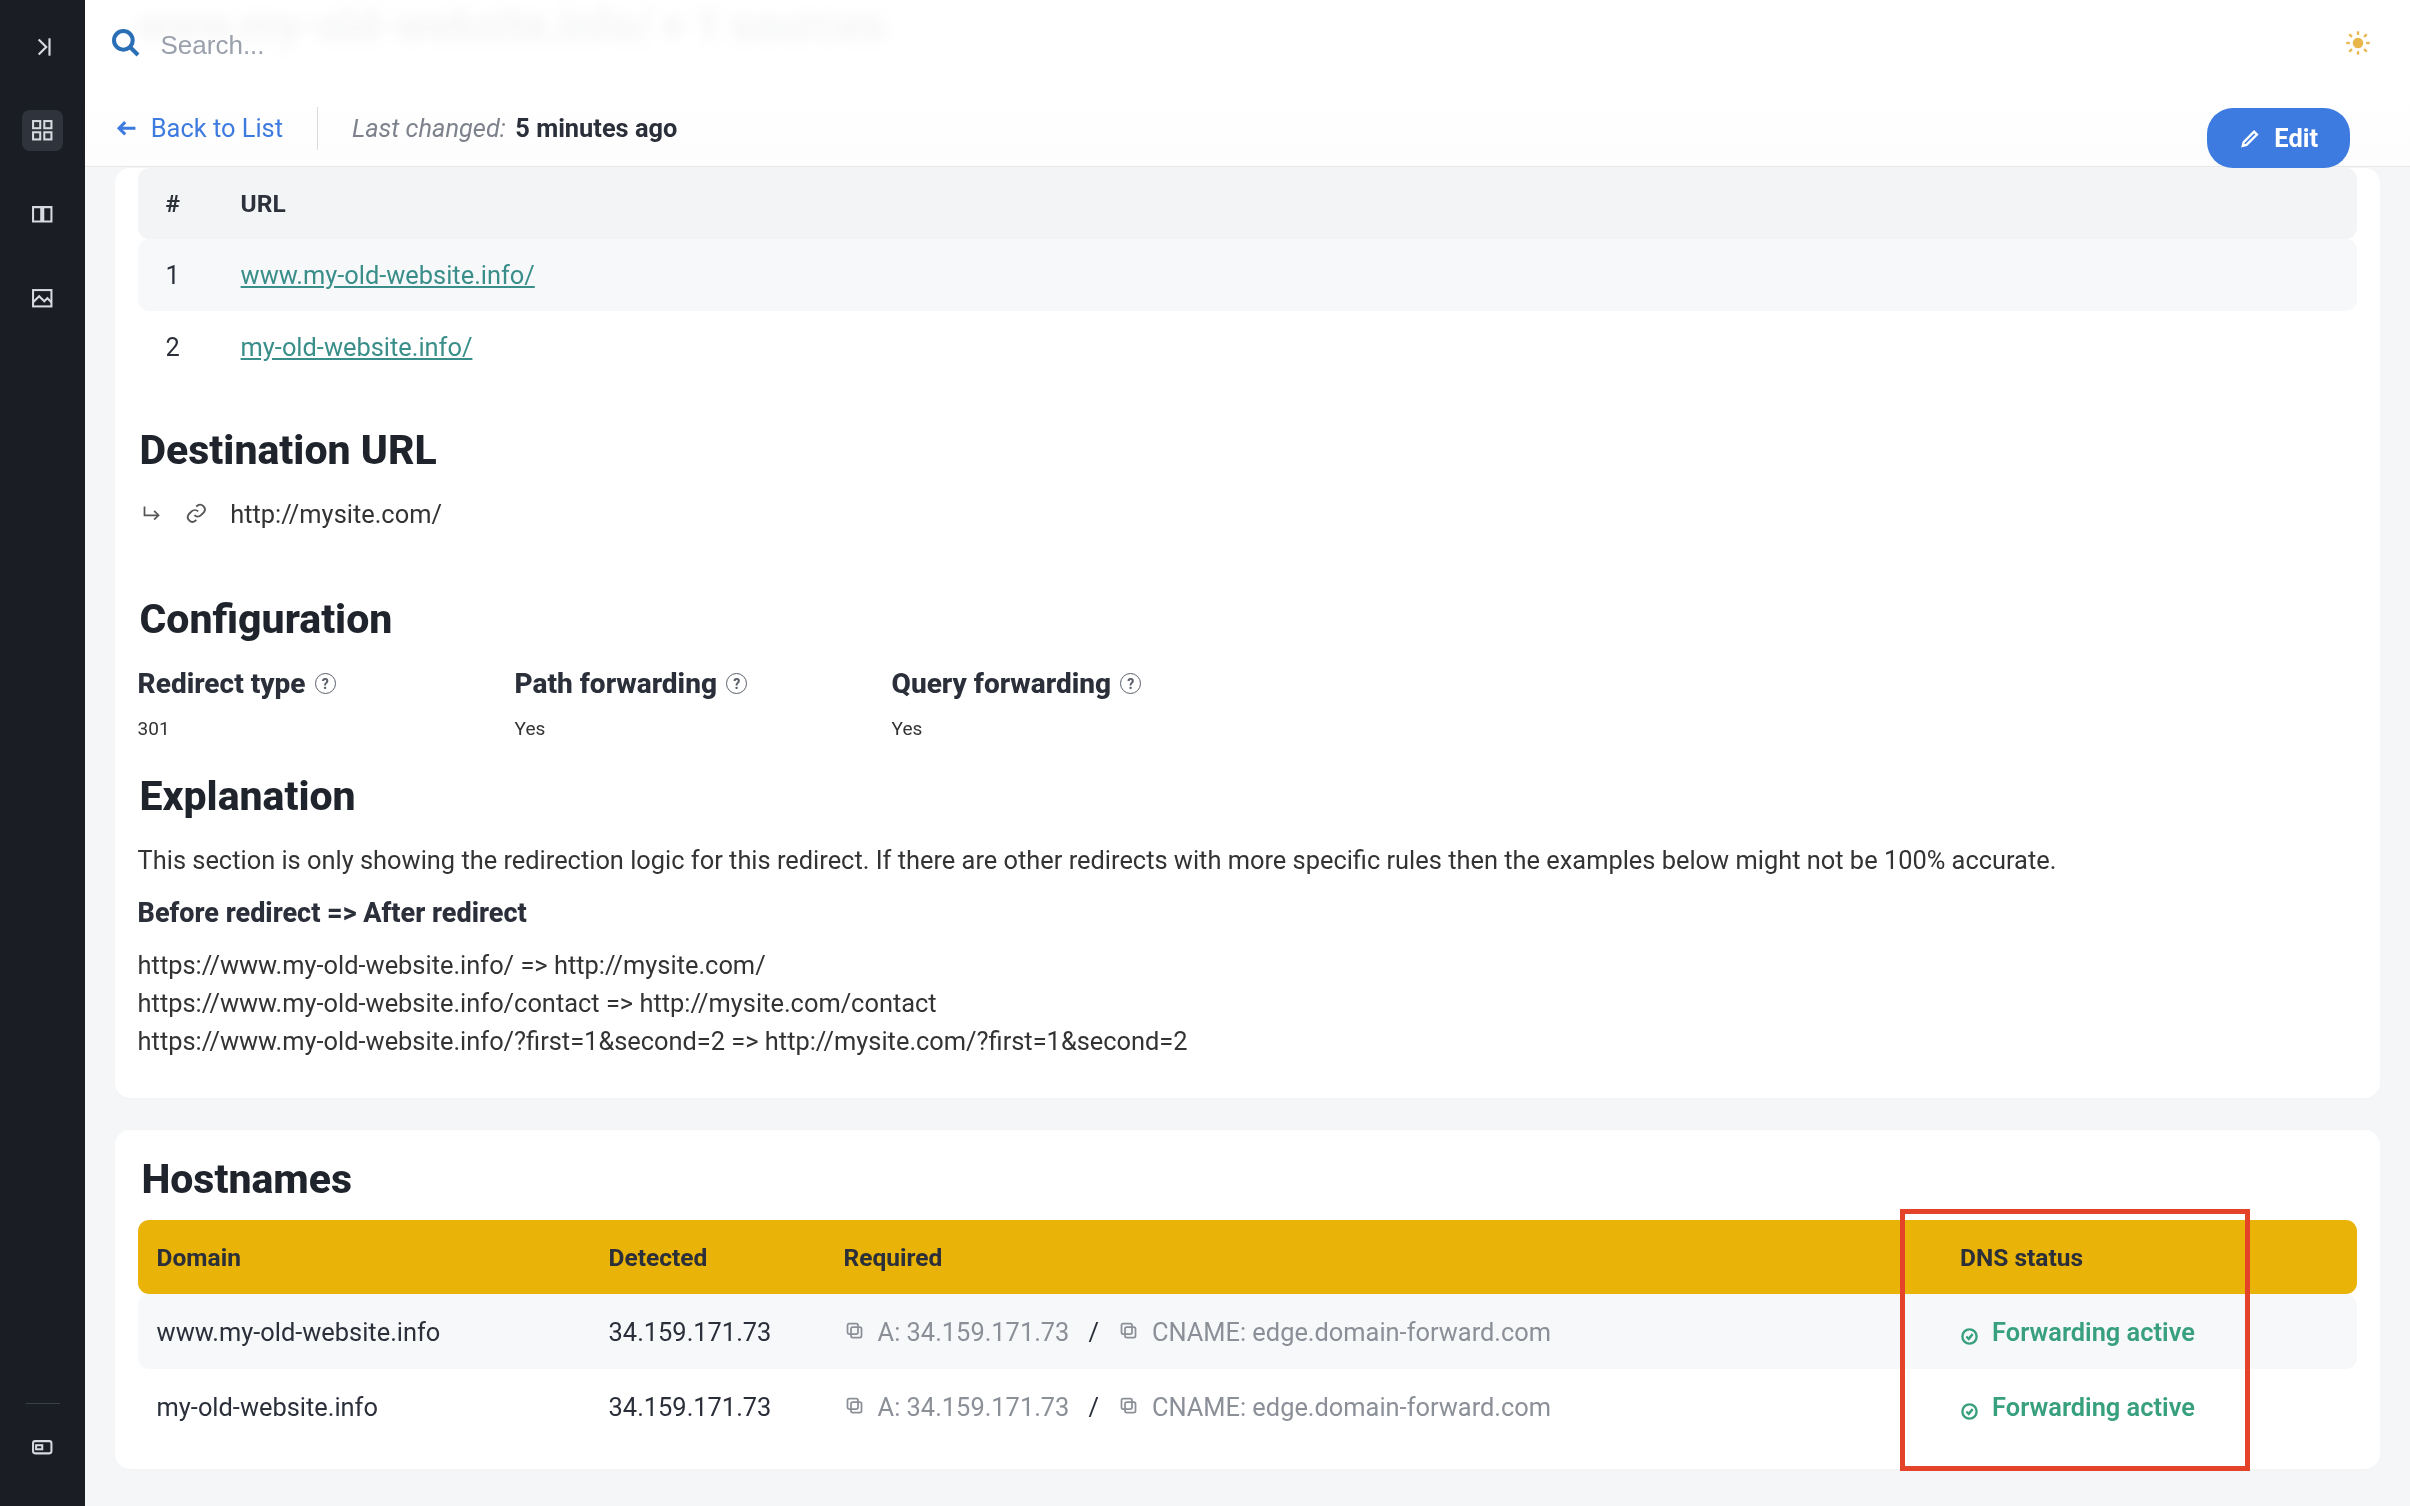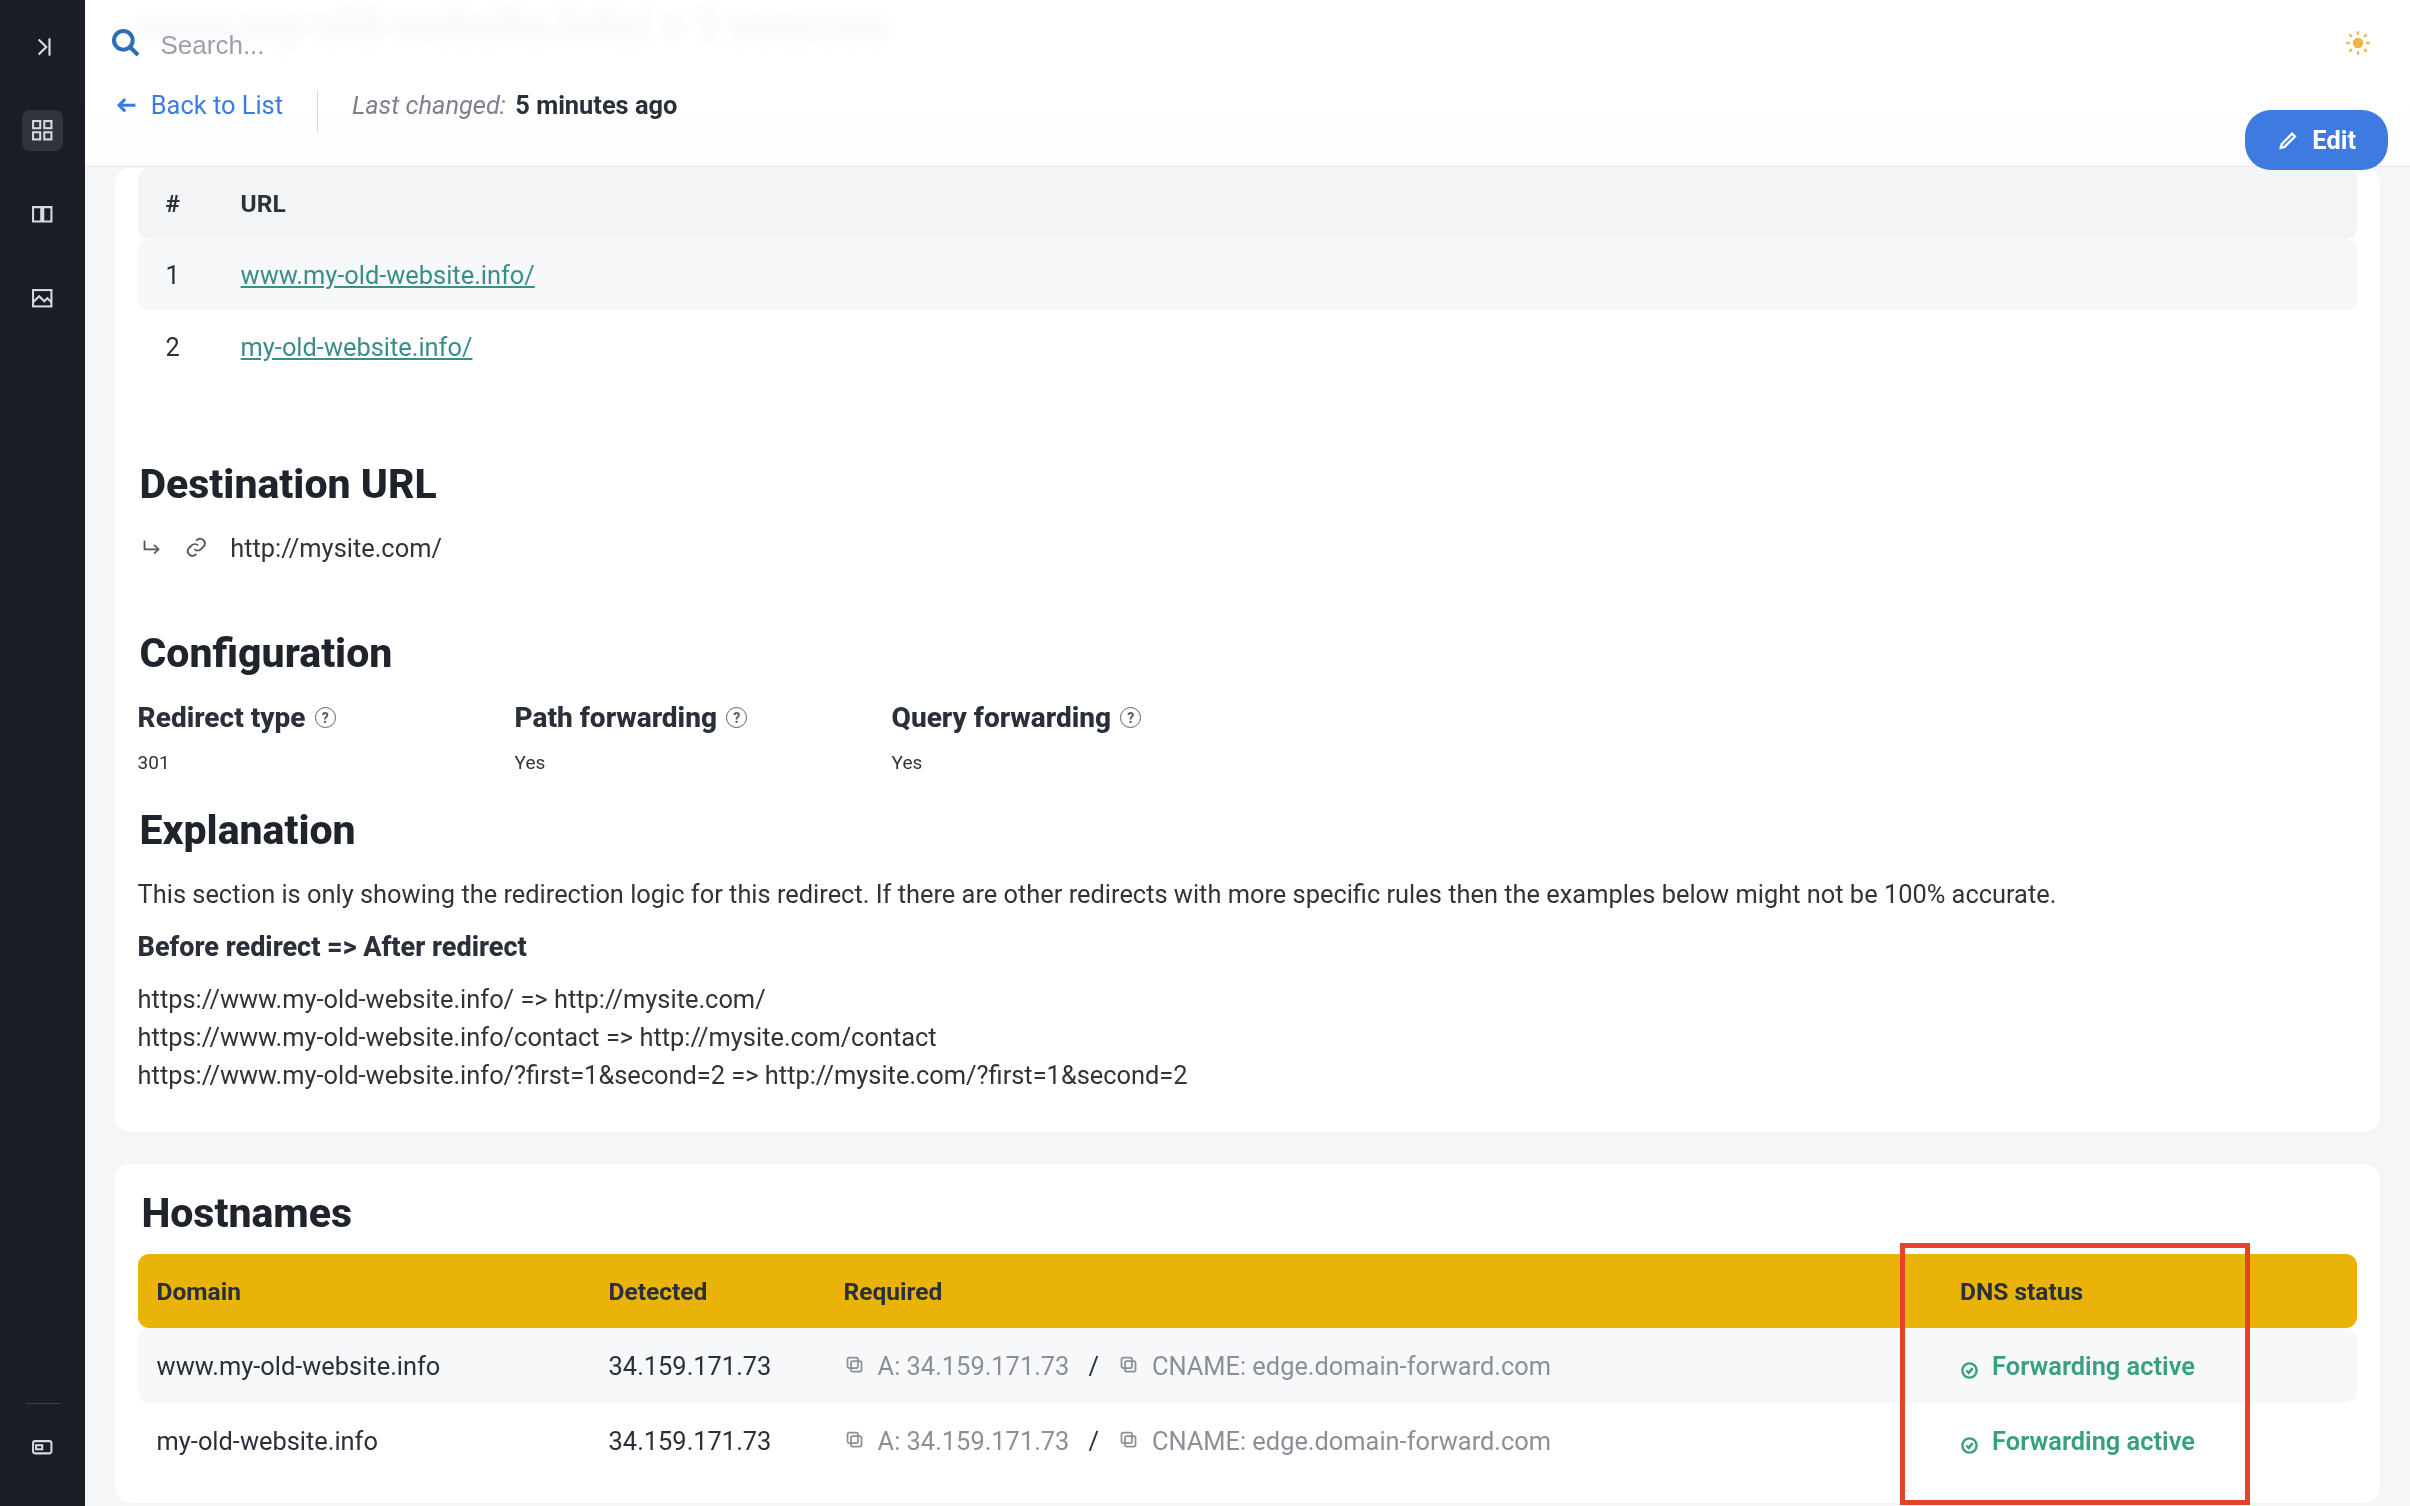--- a/index.html
+++ b/index.html
@@ -32,21 +32,21 @@
   }
   .search-input::placeholder { color: #9aa0ac; }
   .theme-toggle { margin-left: auto; }
   .theme-toggle svg { stroke: #e8b64a; fill: #e8b64a; }
 
   
   .subbar {
     position: fixed; left: 85px; right: 0; top: 90px; height: 77px;
     background: linear-gradient(#ffffff, #fdfdfd);
     border-bottom: 0.9px solid #e5e7eb;
-    display: flex; align-items: flex-start; padding: 0 22px 0 30px;
+    display: flex; align-items: center; padding: 0 60px 0 30px;
     z-index: 49;
   }
   .back-link { display:flex; align-items:center; gap:11.3px; color:#3e7be0; font-size:25.4px; cursor:pointer; }
   .back-link svg { stroke:#3e7be0; fill:none; stroke-width:3; }
   .sub-divider { width:0.9px; height:43px; background:#d8dbe0; margin: 0 34px; }
   .last-changed-label { font-style: italic; color:#7d828c; font-size:25.4px; margin-right:9.4px; }
   .last-changed-value { font-weight:700; font-size:25.4px; color:#2a2f3a; }
   .edit-btn {
     margin-left:auto; display:flex; align-items:center; gap:13px;
     background:#3e7be0; color:#fff; font-weight:700; font-size:25.4px;
@@ -228,21 +228,21 @@
       </div>
       <div class="src-row datarow">
         <span>1</span>
         <a href="#">www.my-old-website.info/</a>
       </div>
       <div class="src-row datarow">
         <span>2</span>
         <a href="#">my-old-website.info/</a>
       </div>
 
-      <h2 class="section-title" style="margin-top:77px">Destination URL</h2>
+      <h2 class="section-title" style="margin-top:43px">Destination URL</h2>
       <div class="dest-row">
         <svg width="21" height="21" viewBox="0 0 24 24">
             <polyline points="4 4 4 14 20 14"></polyline>
             <polyline points="15 9 20 14 15 19"></polyline>
           </svg>
         <svg width="22.6" height="22.6" viewBox="0 0 24 24">
             <path d="M10 14a5 5 0 0 0 7 0l3-3a5 5 0 0 0-7-7l-1 1"></path>
             <path d="M14 10a5 5 0 0 0-7 0l-3 3a5 5 0 0 0 7 7l1-1"></path>
           </svg>
         <span>http://mysite.com/</span>

